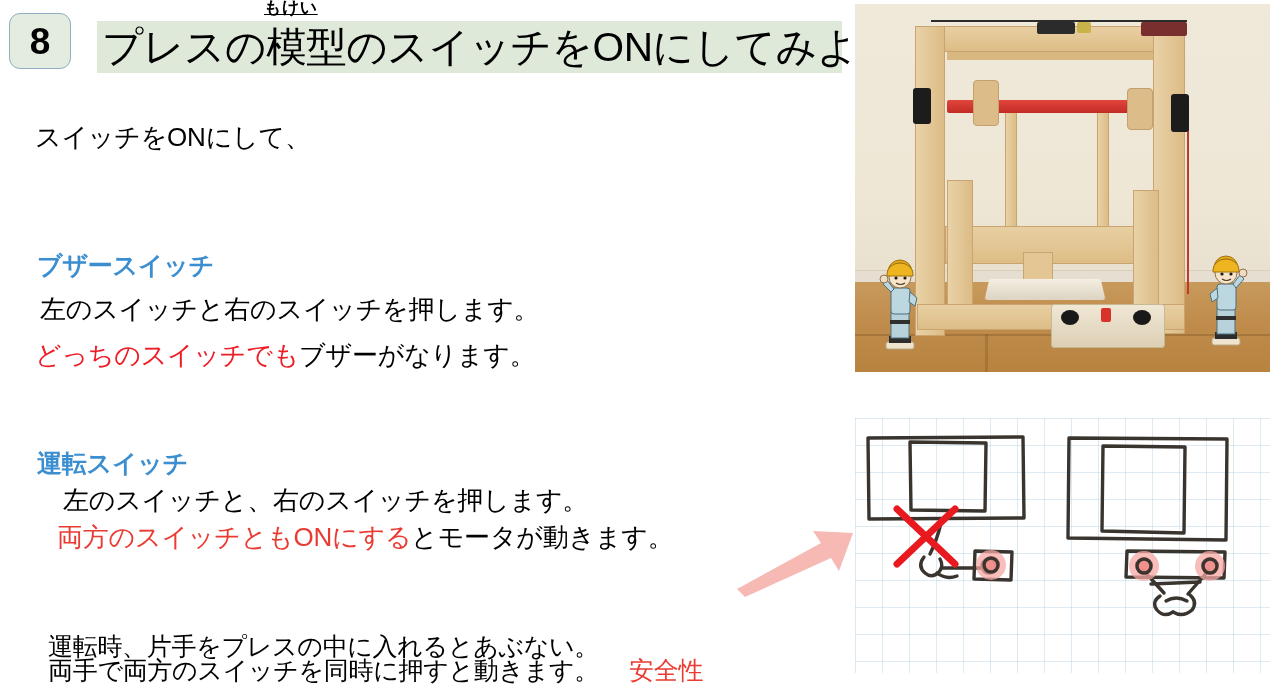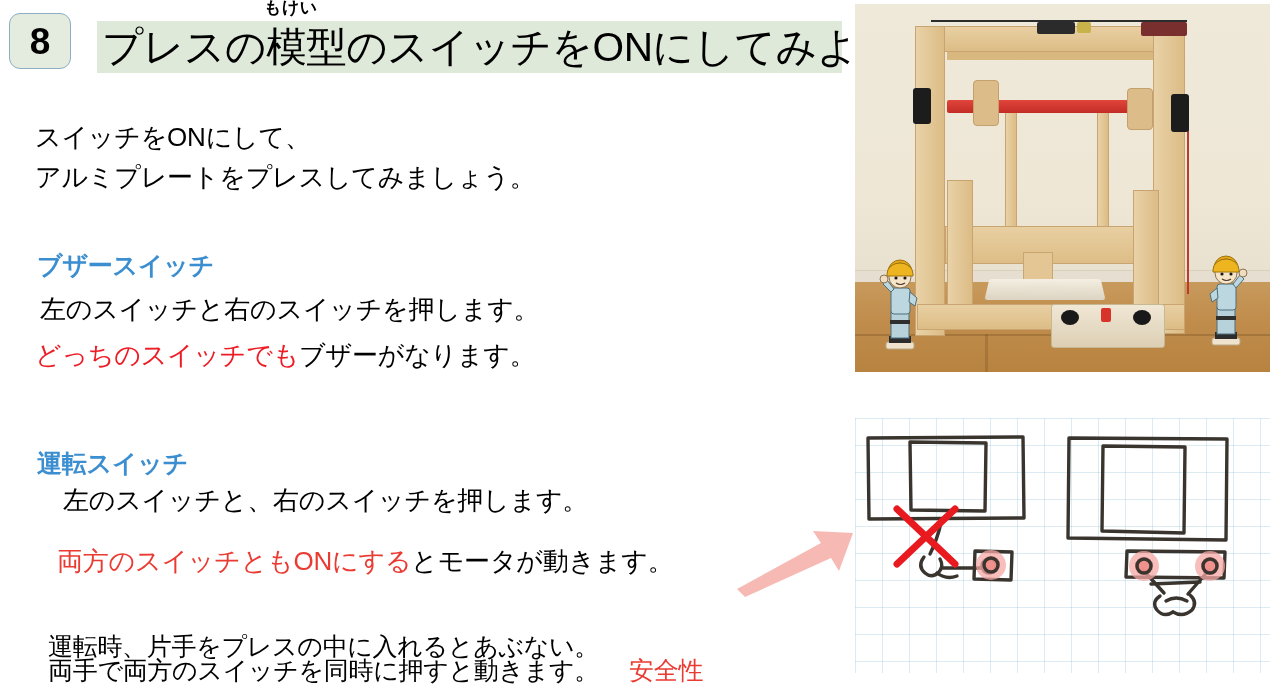--- a/index.html
+++ b/index.html
@@ -49,20 +49,21 @@
   #title-ruby {
     position: absolute;
     left: 264px;
     top: -1px;
     font-size: 17px;
     font-weight: bold;
     letter-spacing: 0.5px;
     line-height: 1.1;
     color: #000;
     white-space: nowrap;
+    text-decoration: underline;
   }
   #title-banner {
     position: absolute;
     left: 97px;
     top: 21px;
     width: 745px;
     height: 52px;
     background: #dfe9da;
     display: flex;
     align-items: center;
@@ -115,21 +116,21 @@
   }
 
   
   #l-intro-1   { left: 35px; top: 20px; margin-top: 8px; }
   #l-intro-2   { left: 35px; top: 68px; }
   #h-buzzer    { left: 37px; top: 157px; }
   #l-buzzer-1  { left: 40px; top: 200px; }
   #l-buzzer-2  { left: 35px; top: 246px; }
   #h-unten     { left: 37px; top: 355px; }
   #l-unten-1   { left: 35px; top: 391px; margin-left: 28px; }
-  #l-unten-2   { left: 57px; top: 452px; text-align: right; }
+  #l-unten-2   { left: 57px; top: 428px; text-align: right; }
   #l-note-1    { left: 48px; top: 524px; margin-top: 14px; }
   #l-note-2    { left: 48px; top: 562px; }
   #l-note-2 .tail-label { margin-left: 30px; }
 
   
   #photo-frame {
     position: absolute;
     left: 855px;
     top: 4px;
     width: 415px;
@@ -234,21 +235,20 @@
   <div id="title-banner">
     <span id="title-text">プレスの模型のスイッチをONにしてみよう</span>
   </div>
 
 </div>
 
 <div id="body-col">
 
   <div class="line body-text" id="l-intro-1">スイッチをONにして、</div>
 
-  <div class="line body-text" id="l-intro-2">アルミプレートをプレスしてみましょう。</div>
 
   <div class="line section-head" id="h-buzzer">ブザースイッチ</div>
 
   <div class="line body-text" id="l-buzzer-1">左のスイッチと右のスイッチを押します。</div>
 
   <div class="line body-text" id="l-buzzer-2">
     <span class="red">どっちのスイッチでも</span><span>ブザーがなります。</span>
   </div>
 
   <div class="line section-head" id="h-unten">運転スイッチ</div>

